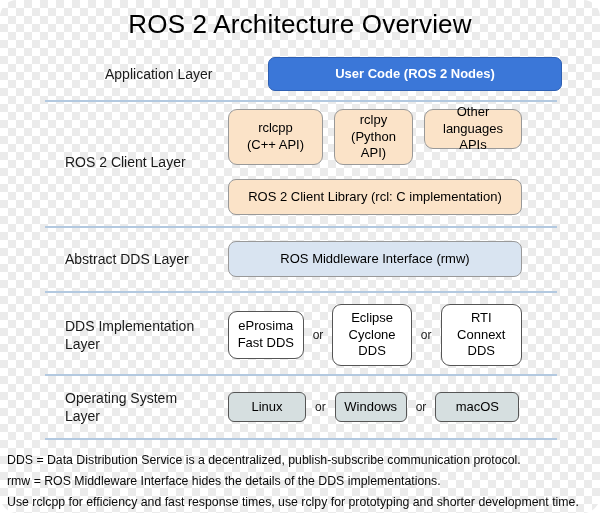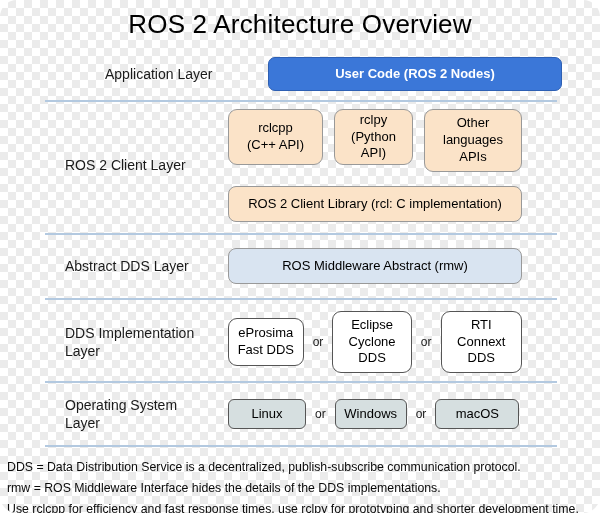--- a/index.html
+++ b/index.html
@@ -54,21 +54,21 @@
     background: #3b77d8;
     border: 1px solid #2d5fb3;
     border-radius: 7px;
     color: #ffffff;
     font-weight: 600;
   }
   .box-tan { background: #fbe3c8; border: 1px solid #999999; }
   .small-boxes { display: flex; gap: 11px; }
   .box-rclcpp { width: 95px; height: 56px; }
   .box-rclpy  { width: 79px; height: 56px; }
-  .box-other  { width: 98px; height: 63px; }
+  .box-other  { width: 98px; height: 40px; }
   .box-library { height: 36px; margin-top: 14px; border-radius: 8px; }
   .box-rmw {
     height: 36px;
     background: #d9e4f1;
     border: 1px solid #999999;
     border-radius: 8px;
   }
   .box-white { background: #ffffff; border: 1.4px solid #555555; }
   .inline-row { display: flex; align-items: center; }
   .or { font-size: 12px; margin: 0 9px; color: #1a1a1a; }
@@ -137,21 +137,21 @@
 APIs</div>
       </div>
       <div class="box box-tan box-library">ROS 2 Client Library (rcl: C implementation)</div>
     </div>
   </div>
 
   <div class="divider d2"></div>
 
   <div class="row row-abs">
     <div class="layer-label">Abstract DDS Layer</div>
-    <div class="box box-rmw">ROS Middleware Abstract (rmw)</div>
+    <div class="box box-rmw">ROS Middleware Interface (rmw)</div>
   </div>
 
   <div class="divider d3"></div>
 
   <div class="row row-dds">
     <div class="layer-label">DDS Implementation Layer</div>
     <div class="inline-row">
       <div class="box box-white box-fastdds">eProsima
 Fast DDS</div>
       <span class="or">or</span>

